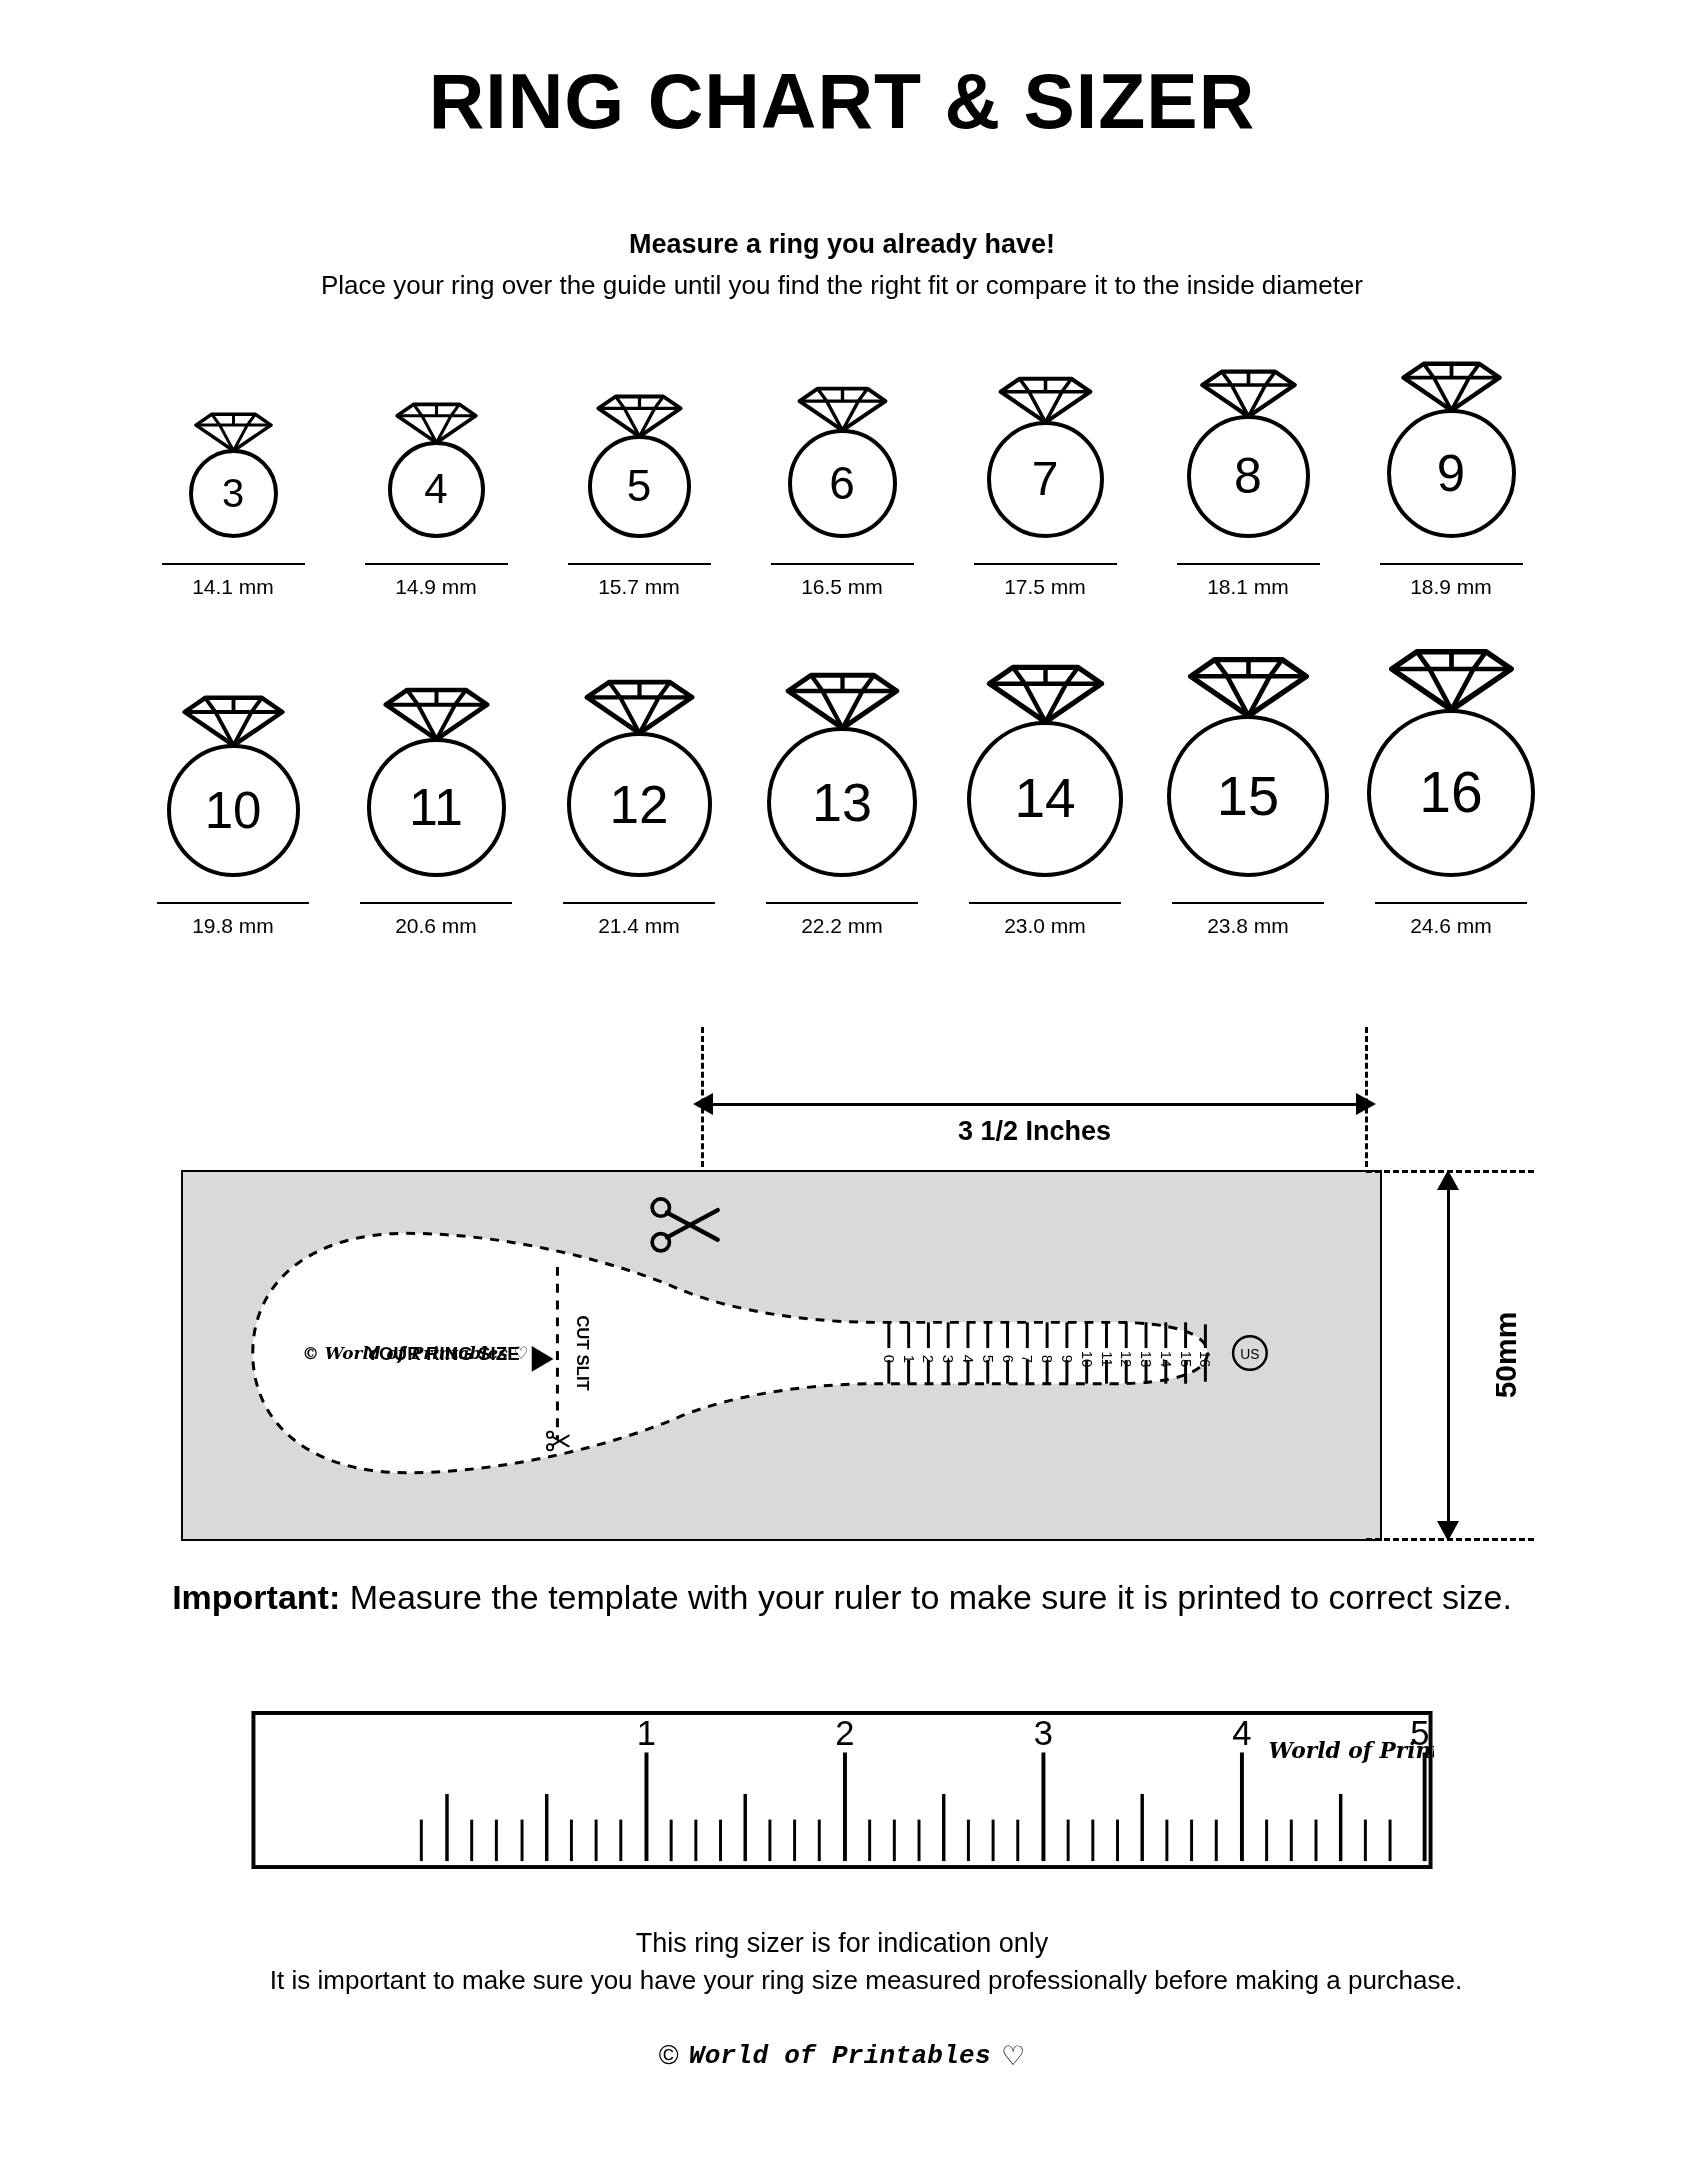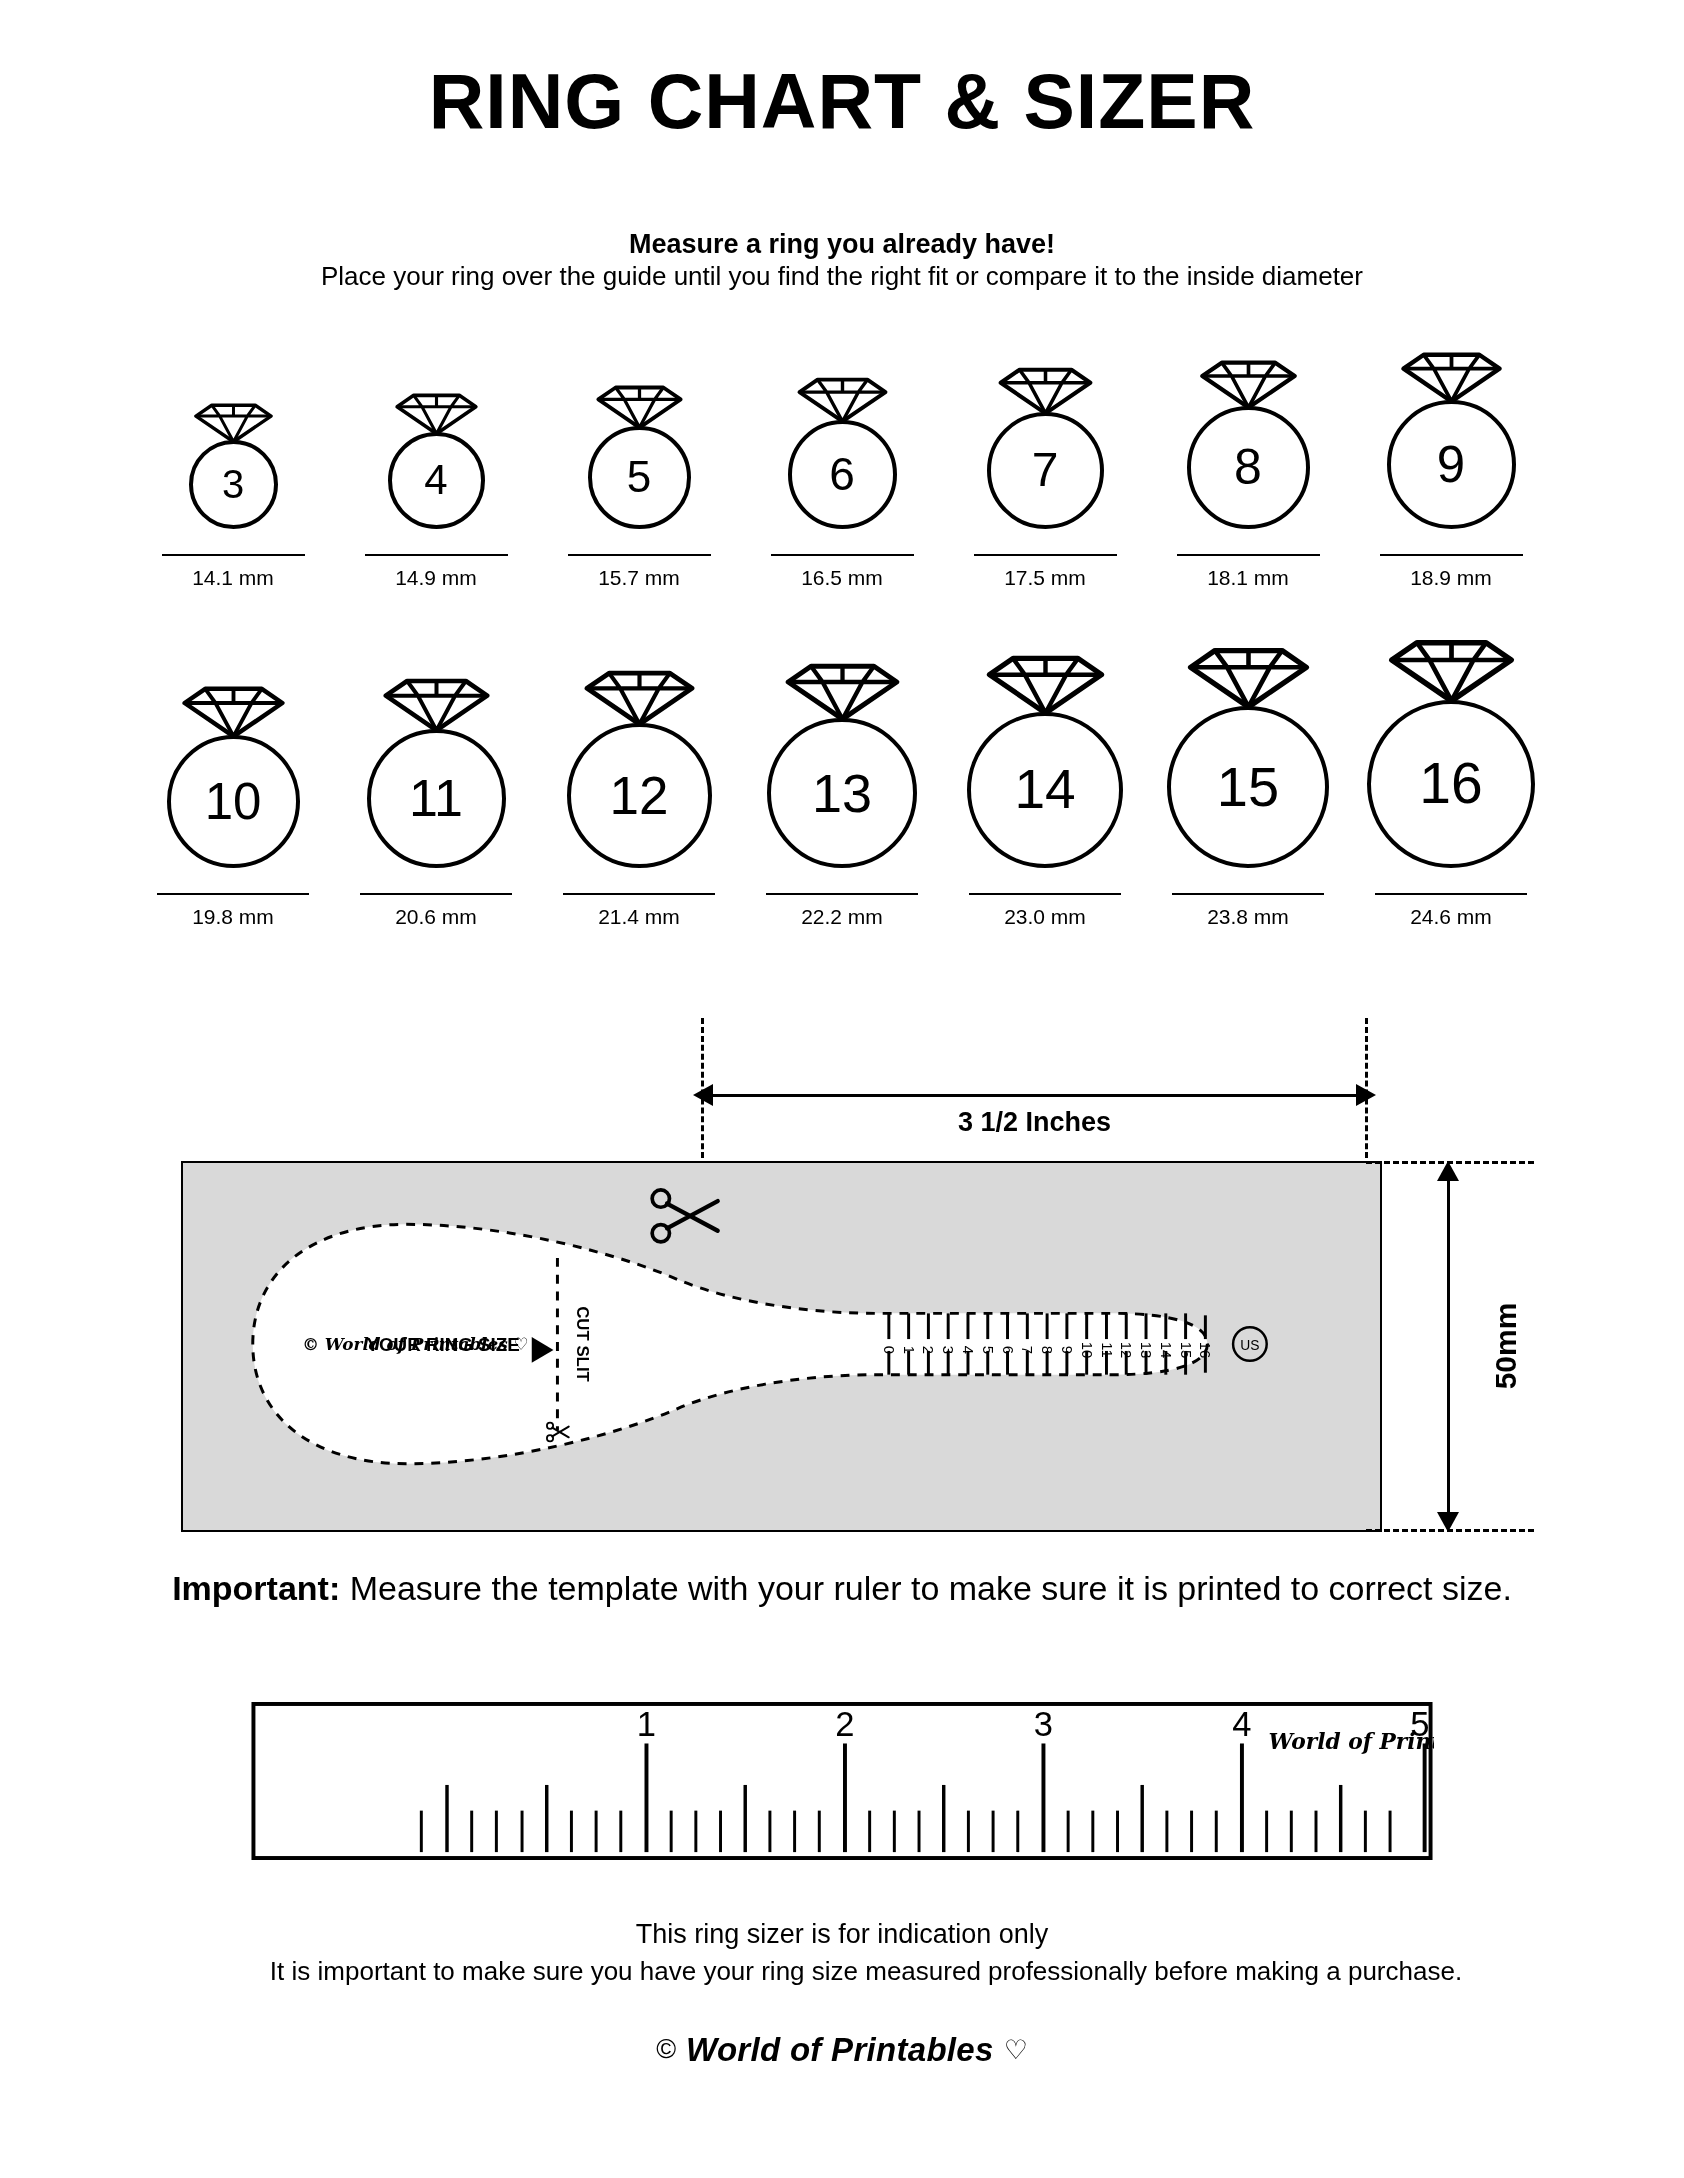--- a/index.html
+++ b/index.html
@@ -34,21 +34,21 @@
   }
 
   
   .sub-wrap {
     text-align: center;
     margin-top: 87px;
   }
   .sub-bold {
     font-size: 27px;
     font-weight: bold;
-    margin-bottom: 1px;
+    margin-bottom: 10px;
   }
   .sub-normal {
     font-size: 26px;
     font-weight: normal;
   }
 
   
   .rings-area {
     margin-top: 59px;
   }
@@ -258,24 +258,24 @@
   }
   .brand {
     display: flex;
     align-items: center;
     justify-content: center;
     gap: 10px;
     margin-top: 44px;
     font-size: 27px;
   }
   .brand-text {
-    font-family: Liberation Sans, sans-serif;
+    font-family: Liberation Mono, monospace;
     font-style: italic;
     font-weight: bold;
-    font-size: 33px;
+    font-size: 26px;
     letter-spacing: 0.3px;
   }
 </style>
 </head>
 <body>
 
 <div class="page">
 
   <div class="title">RING CHART &amp; SIZER</div>
 

